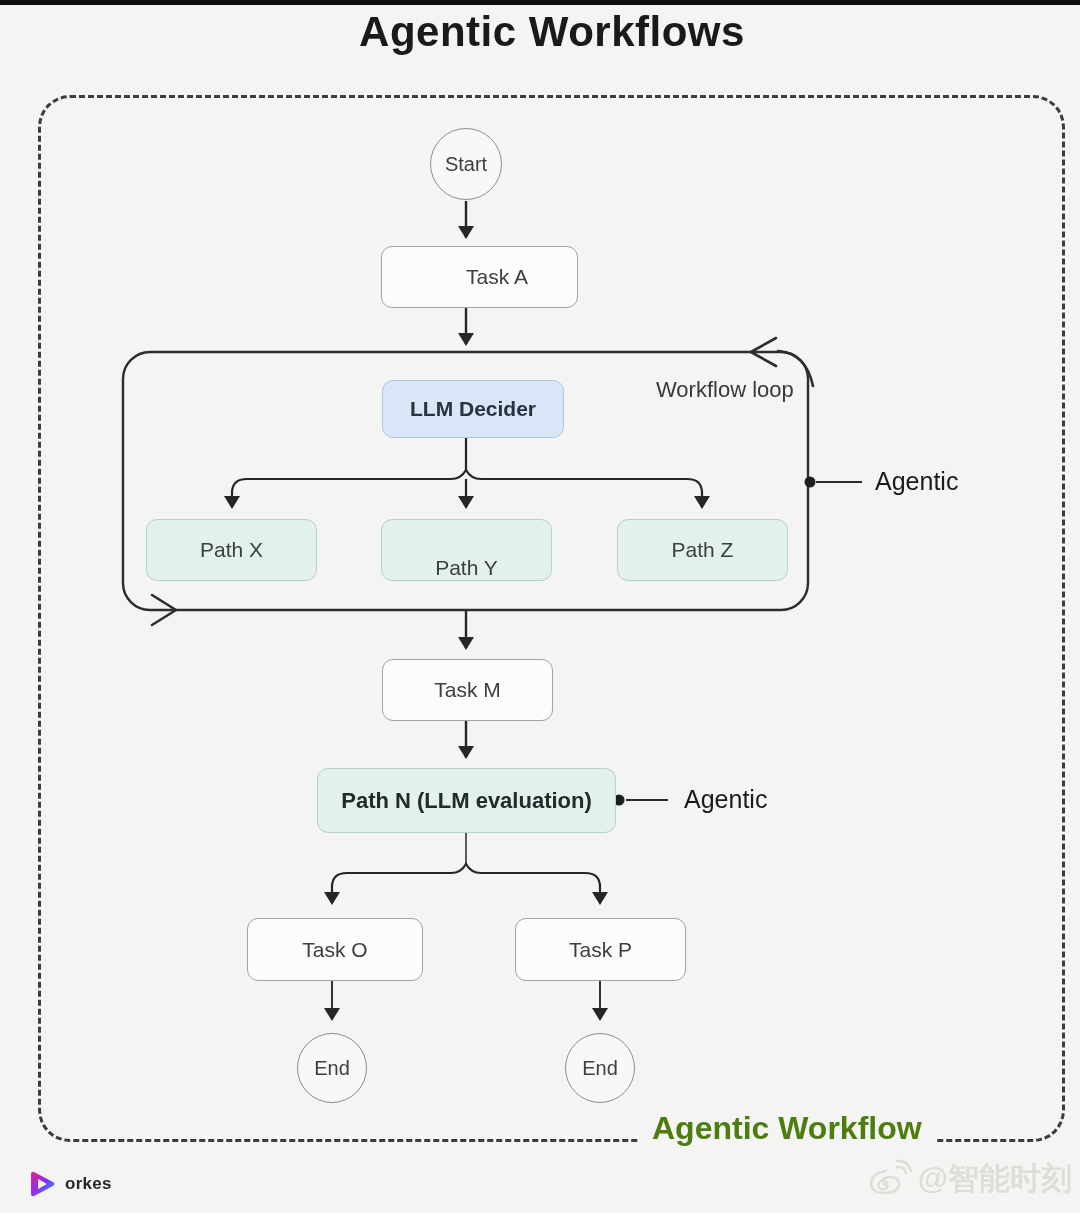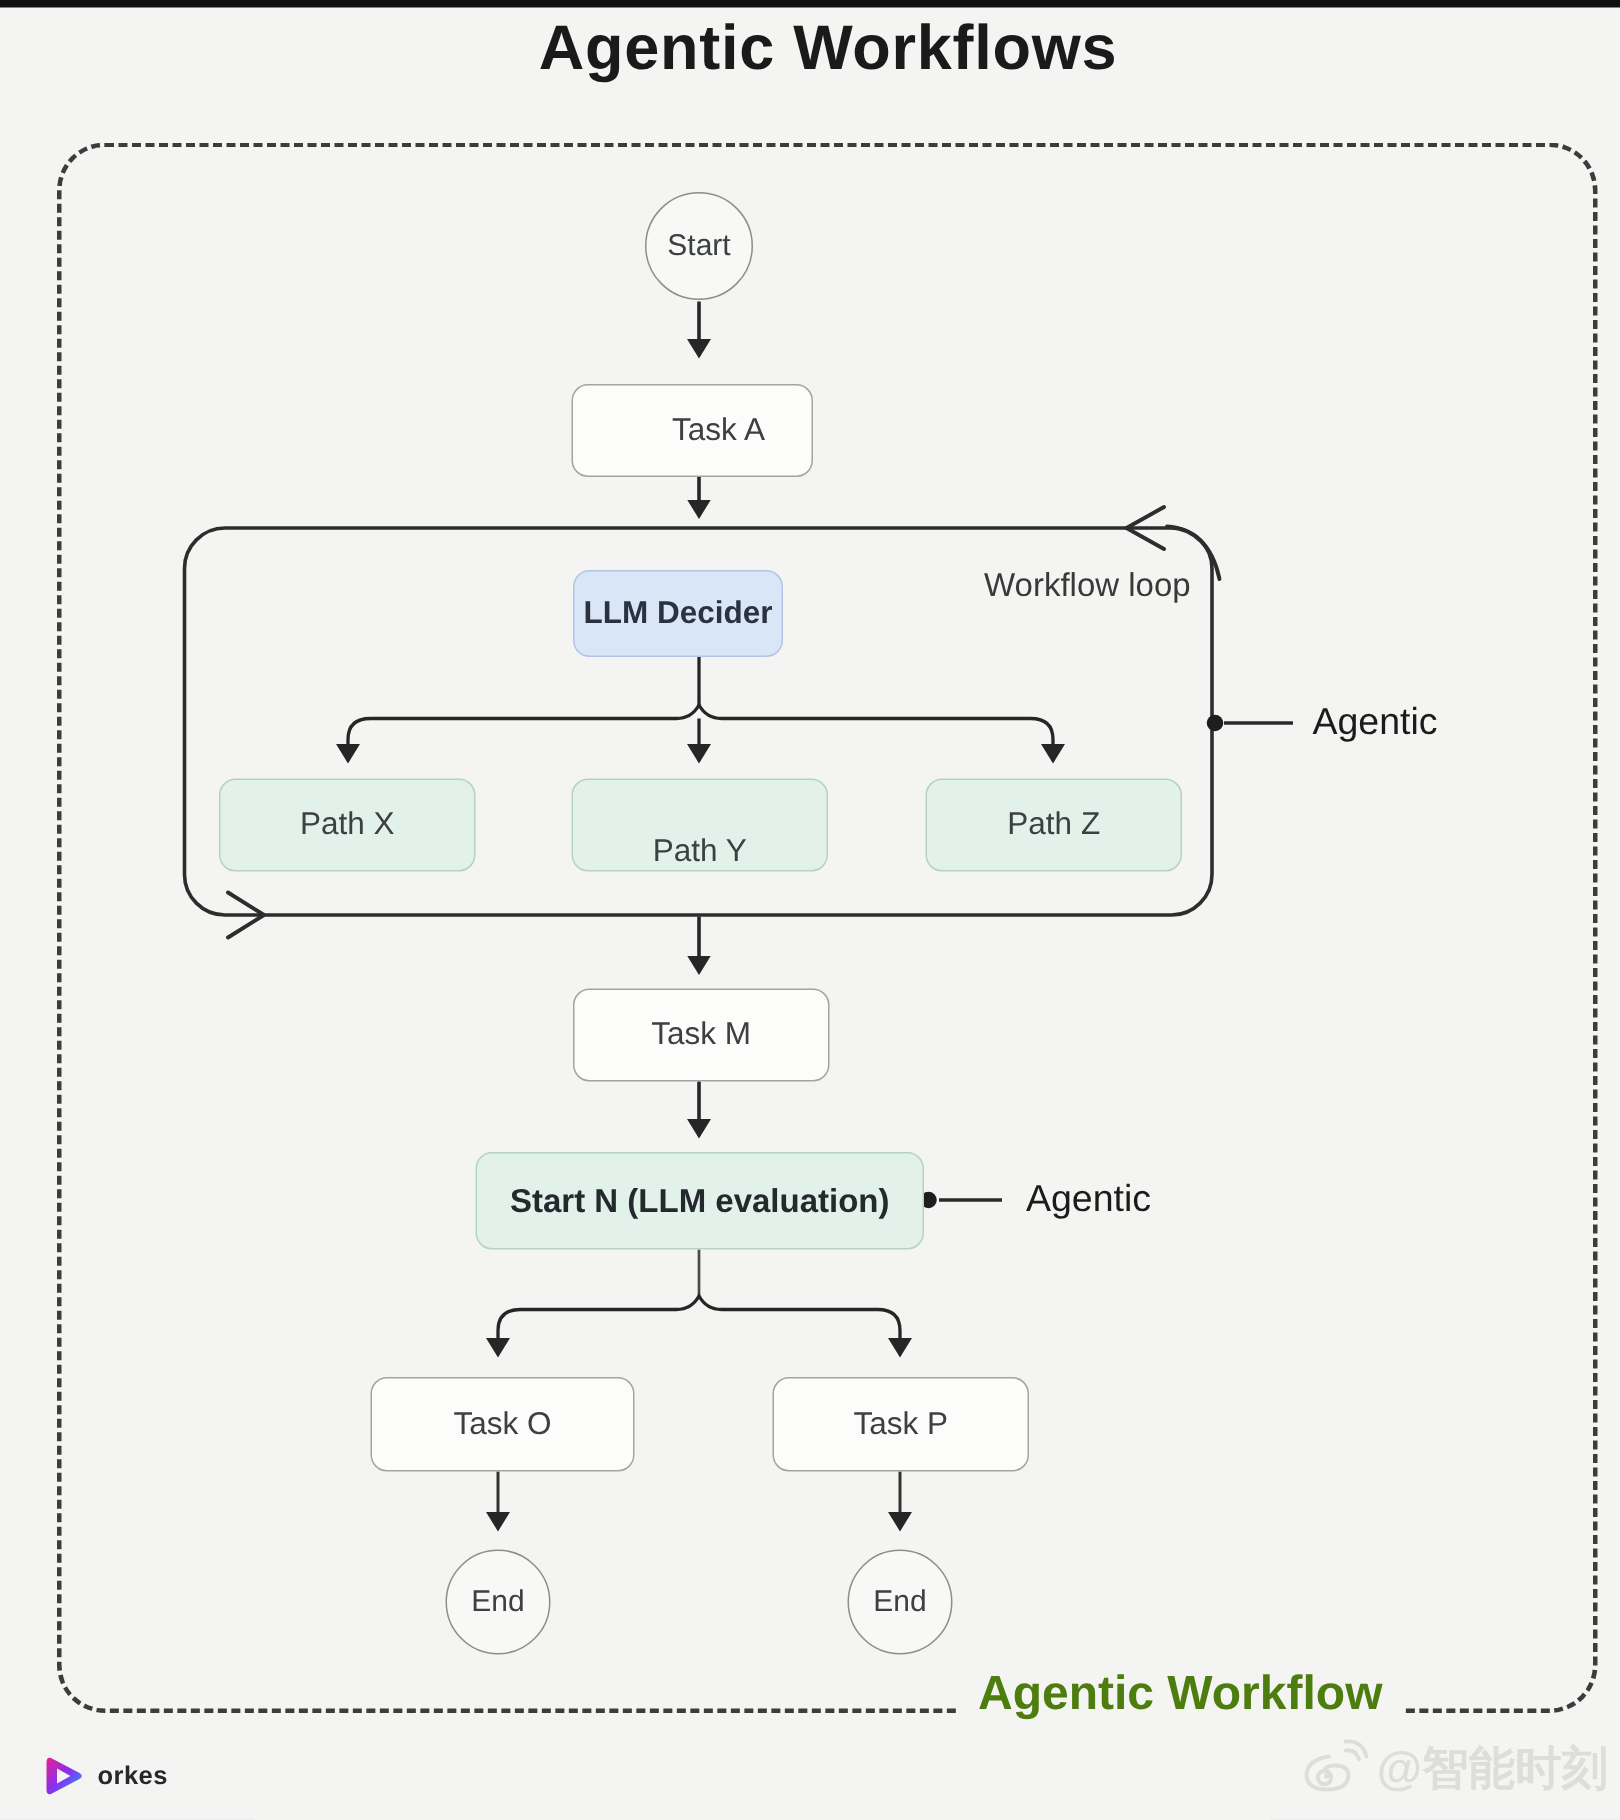--- a/index.html
+++ b/index.html
@@ -98,44 +98,44 @@
     <path d="M 816 482 L 862 482" stroke="#2a2a2a" stroke-width="2.2" fill="none"></path>
 
     <circle cx="619" cy="800" r="5.5" fill="#1e1e1e"></circle>
     <path d="M 626 800 L 668 800" stroke="#2a2a2a" stroke-width="2.2" fill="none"></path>
   </svg>
 
   <div class="node circle" style="left:430px;top:128px;width:72px;height:72px;">
     <span>Start</span>
   </div>
 
-  <div class="node" style="left:381px;top:256px;width:161px;height:62px;padding-left:35px;">
+  <div class="node" style="left:381px;top:246px;width:197px;height:62px;padding-left:35px;">
     <span>Task A</span>
   </div>
 
-  <div class="node blue" style="left:382px;top:380px;width:140px;height:58px;">
+  <div class="node blue" style="left:382px;top:380px;width:182px;height:58px;">
     <span>LLM Decider</span>
   </div>
 
   <div class="node mint" style="left:146px;top:519px;width:171px;height:62px;">
     <span>Path X</span>
   </div>
   <div class="node mint" style="left:381px;top:519px;width:171px;height:62px;align-items:flex-end;">
     <span>Path Y</span>
   </div>
   <div class="node mint" style="left:617px;top:519px;width:171px;height:62px;">
     <span>Path Z</span>
   </div>
 
   <div class="node" style="left:382px;top:659px;width:171px;height:62px;">
     <span>Task M</span>
   </div>
 
   <div class="node mint bold" style="left:317px;top:768px;width:299px;height:65px;">
-    <span>Start N (LLM evaluation)</span>
+    <span>Path N (LLM evaluation)</span>
   </div>
 
   <div class="node" style="left:247px;top:918px;width:176px;height:63px;">
     <span>Task O</span>
   </div>
   <div class="node" style="left:515px;top:918px;width:171px;height:63px;">
     <span>Task P</span>
   </div>
 
   <div class="node circle" style="left:297px;top:1033px;width:70px;height:70px;">

